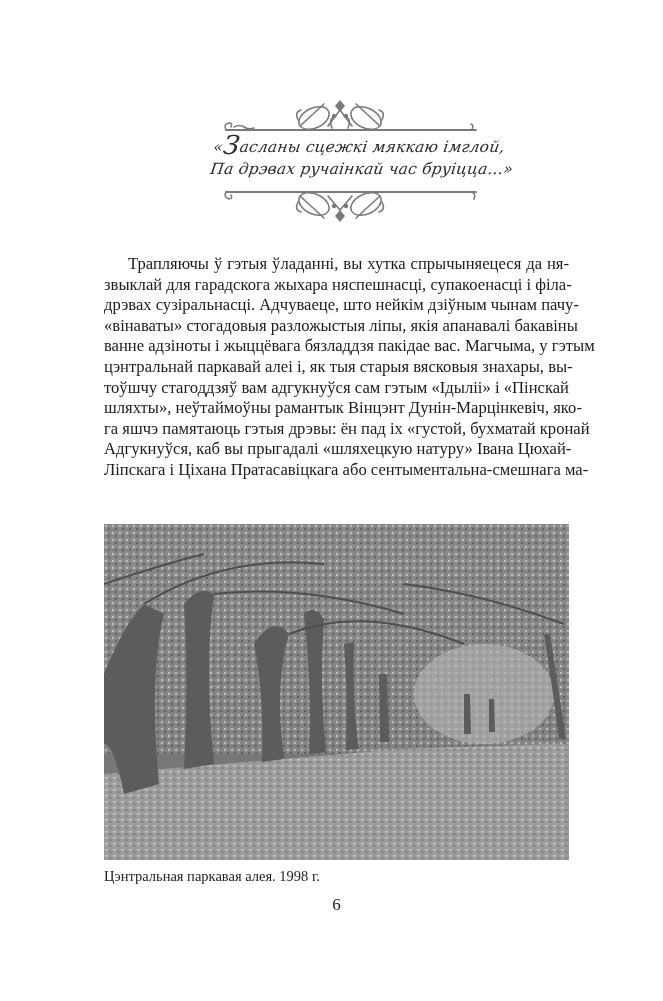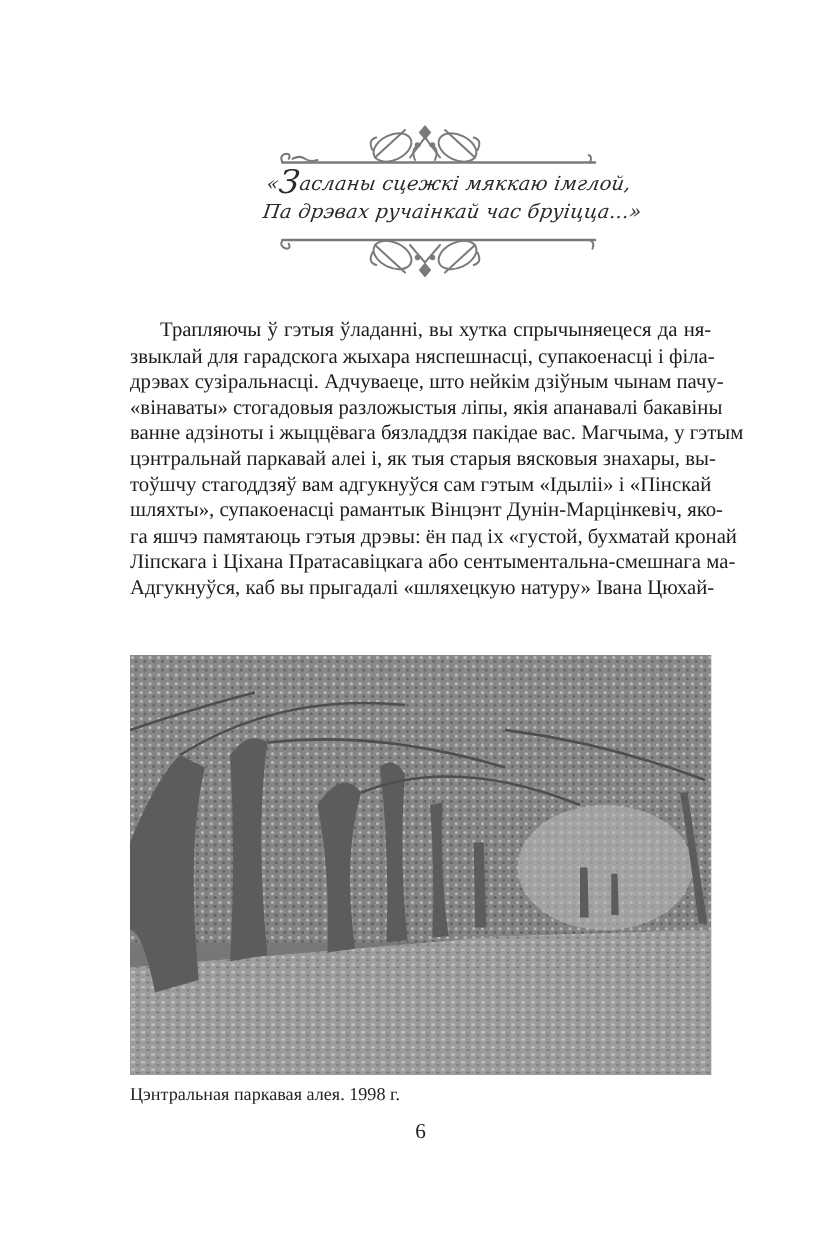--- a/index.html
+++ b/index.html
@@ -74,24 +74,24 @@
 </div>
 
 <div class="body-text">
   <span class="line first">Трапляючы ў гэтыя ўладанні, вы хутка спрычыняецеся да ня-</span>
   <span class="line">звыклай для гарадскога жыхара няспешнасці, супакоенасці і філа-</span>
   <span class="line">дрэвах сузіральнасці. Адчуваеце, што нейкім дзіўным чынам пачу-</span>
   <span class="line">«вінаваты» стогадовыя разложыстыя ліпы, якія апанавалі бакавіны</span>
   <span class="line">ванне адзіноты і жыццёвага бязладдзя пакідае вас. Магчыма, у гэтым</span>
   <span class="line">цэнтральнай паркавай алеі і, як тыя старыя вясковыя знахары, вы-</span>
   <span class="line">тоўшчу стагоддзяў вам адгукнуўся сам гэтым «Ідыліі» і «Пінскай</span>
-  <span class="line">шляхты», супакоенасці рамантык Вінцэнт Дунін-Марцінкевіч, яко-</span>
+  <span class="line">шляхты», неўтаймоўны рамантык Вінцэнт Дунін-Марцінкевіч, яко-</span>
   <span class="line">га яшчэ памятаюць гэтыя дрэвы: ён пад іх «густой, бухматай кронай</span>
+  <span class="line">Адгукнуўся, каб вы прыгадалі «шляхецкую натуру» Івана Цюхай-</span>
   <span class="line">Ліпскага і Ціхана Пратасавіцкага або сентыментальна-смешнага ма-</span>
-  <span class="line">Адгукнуўся, каб вы прыгадалі «шляхецкую натуру» Івана Цюхай-</span>
 </div>
 
 <div class="photo">
   <svg width="465" height="336" viewBox="0 0 465 336">
     <defs>
       <linearGradient id="sky" x1="0" y1="0" x2="0" y2="1">
         <stop offset="0" stop-color="#9d9d9d"></stop>
         <stop offset="0.55" stop-color="#7c7c7c"></stop>
         <stop offset="1" stop-color="#6e6e6e"></stop>
       </linearGradient>

